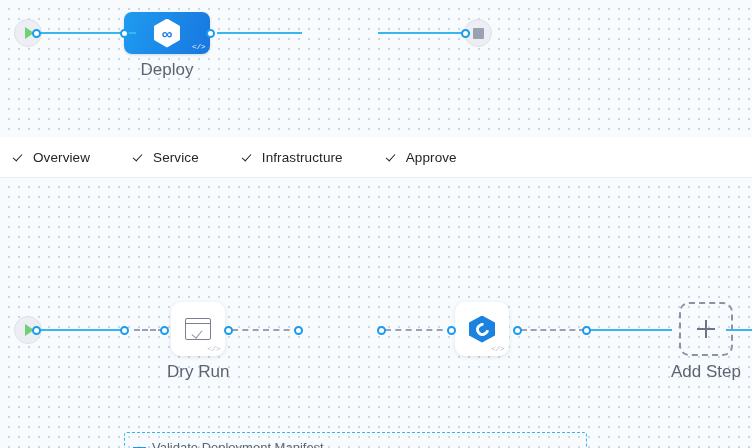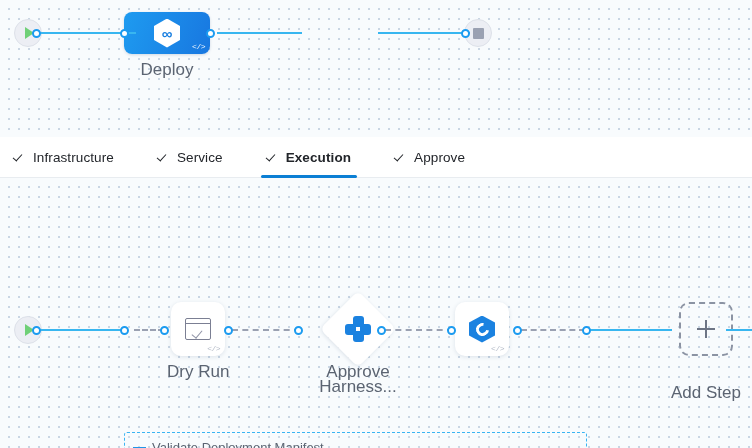--- a/index.html
+++ b/index.html
@@ -373,29 +373,29 @@
       <div class="terminal">
         <div class="stop-sq"></div>
       </div>
     </div>
     <div class="port" style="left:461px; top:28.5px;"></div>
   </div>
 
   <div id="tab-bar">
     <div class="tab">
       <span class="tick"></span>
-      <span class="tlabel">Infrastructure</span>
+      <span class="tlabel">Overview</span>
     </div>
     <div class="tab">
       <span class="tick"></span>
       <span class="tlabel">Service</span>
     </div>
-    <div class="tab active">
+    <div class="tab">
       <span class="tick"></span>
-      <span class="tlabel">Execution</span>
+      <span class="tlabel">Infrastructure</span>
     </div>
     <div class="tab">
       <span class="tick"></span>
       <span class="tlabel">Approve</span>
     </div>
   </div>
 
   <div class="canvas" id="exec-canvas">
 
     <div id="step-group"></div>
@@ -426,50 +426,37 @@
         <div class="ico-holder">
           <div class="ico-shell"></div>
         </div>
         <span class="code-badge dark">&lt;/&gt;</span>
       </div>
       <div class="node-label">Dry Run</div>
     </div>
     <div class="port" style="left:224px; top:147.5px;"></div>
     <div class="port" style="left:294px; top:147.5px;"></div>
 
-    <div class="node-wrap" style="left:312px; top:124px;">
-      <div class="step-diamond">
-        <div class="ico-holder">
-          <div class="ico-approve">
-            <span class="t"></span>
-              <span class="r"></span>
-              <span class="b"></span>
-              <span class="l"></span>
-          </div>
-        </div>
-      </div>
-      <div class="node-label wrap">Approve Harness...</div>
-    </div>
     <div class="port" style="left:377px; top:147.5px;"></div>
     <div class="port" style="left:447px; top:147.5px;"></div>
 
     <div class="node-wrap" style="left:455px; top:124px;">
       <div class="step-sq">
         <div class="ico-holder">
           <div class="ico-k8s">
               <div class="hx"></div>
               <div class="inner"></div>
             </div>
         </div>
         <span class="code-badge dark">&lt;/&gt;</span>
       </div>
     </div>
     <div class="port" style="left:513px; top:147.5px;"></div>
     <div class="port" style="left:582px; top:147.5px;"></div>
 
-    <div class="node-wrap" style="left:671px; top:124px;gap:21px;">
+    <div class="node-wrap" style="left:671px; top:124px;">
       <div class="add-step-box">
         <div class="plus"></div>
       </div>
       <div class="node-label">Add Step</div>
     </div>
   </div>
 </div>
 
 </body></html>

